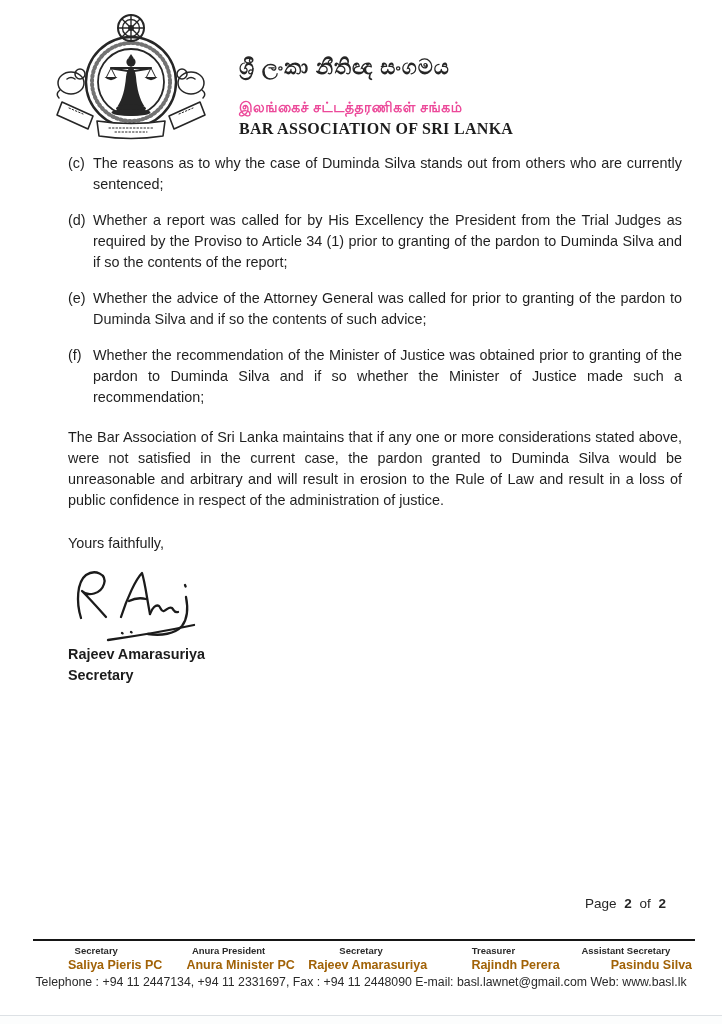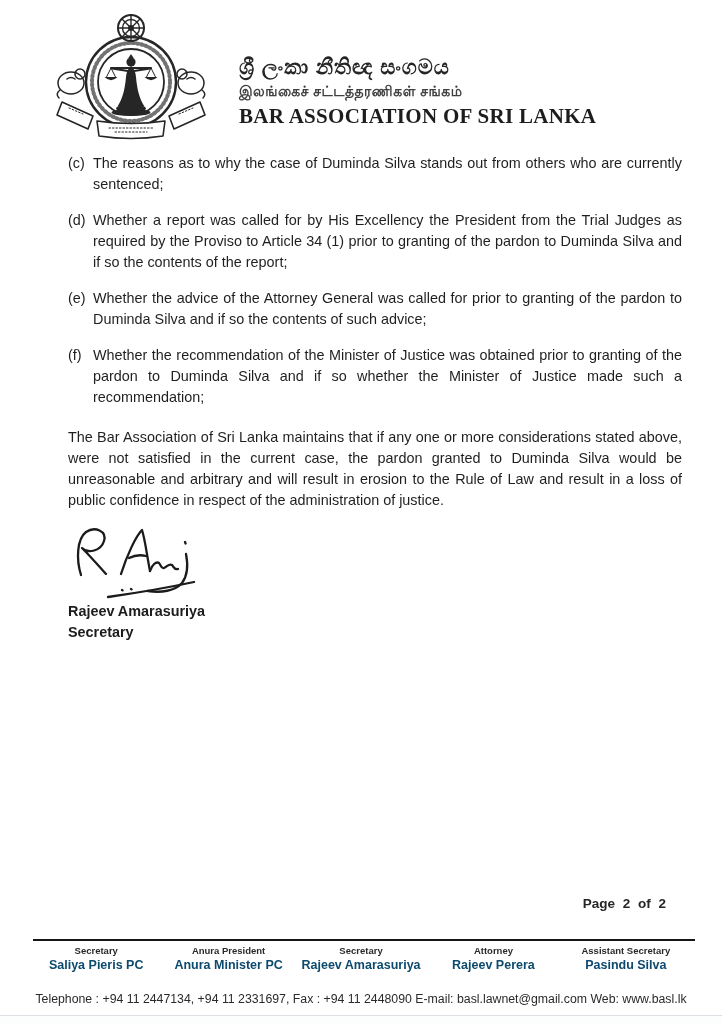--- a/index.html
+++ b/index.html
@@ -11,51 +11,51 @@
     background:#ffffff;
     overflow:hidden;
     margin:0 auto;
   }
 
   
   .letterhead { position:absolute; top:8px; left:45px; display:flex; }
   .logo { width:172px; height:136px; flex:0 0 auto; }
   .org-names { margin-left:22px; padding-top:47px; }
   .org-sinhala { font-size:21px; font-weight:700; color:#262626; letter-spacing:1px; }
-  .org-tamil   { font-size:14px; font-weight:600; color:#404040; margin-top:4px; letter-spacing:0.5px; }
-  .org-english { font-family:"Liberation Serif", serif; font-size:21px; font-weight:700;
+  .org-tamil   { font-size:14px; font-weight:600; color:#ec4899; margin-top:20px; letter-spacing:0.5px; }
+  .org-english { font-family:"Liberation Serif", serif; font-size:16px; font-weight:700;
                  color:#1d1d1d; margin-top:3px; letter-spacing:0.3px; }
 
   
   .content { position:absolute; top:153px; left:68px; width:614px;
              font-size:14.4px; line-height:21px; color:#1f1f1f; }
   .point { display:flex; margin-bottom:15px; }
   .point .marker { width:25px; flex:0 0 auto; }
   .point .ptext  { flex:1; text-align:justify; }
   .closing-para { margin-top:19px; text-align:justify; }
   .valediction  { margin-top:22px; }
   .signature-wrap { margin-top:2px; height:88px; }
   .signature-svg  { width:185px; height:88px; display:block; margin-left:-4px; }
   .signatory { font-weight:700; line-height:21px; color:#1c1c1c; }
 
   
   .pageno { position:absolute; top:896px; right:54px; font-size:13.5px; color:#262626; }
-  .pageno span { display:inline;font-weight:bold; }
+  .pageno span { display:inline; }
   .pageno .b { font-weight:700; }
   .pageno .sp { padding:0 2px; }
 
   
   .footer { position:absolute; left:0; right:0; top:939px; }
   .footer-rule { margin:0 27px 0 33px; border-top:2.5px solid #161616; }
   .officials { display:flex; margin:4px 30px 0 30px; }
   .official { flex:1; text-align:center; }
   .official .title { font-size:9.5px; font-weight:700; color:#2a2a2a; }
-  .official .name  { font-size:12.5px; font-weight:700; color:#0c4a6e; margin-top:2px; }
+  .official .name  { font-size:12.5px; font-weight:700; color:#a16207; margin-top:2px;text-align:right; }
   .addr    { text-align:center; font-size:12.3px; color:#2a2a2a; margin-top:8px; }
-  .contact { text-align:center; font-size:12.3px; color:#2a2a2a; margin-top:20px; }
+  .contact { text-align:center; font-size:12.3px; color:#2a2a2a; margin-top:3px; }
   .scan-edge { position:absolute; top:1015px; left:0; right:0; border-top:1px solid #dde1e5;
                height:9px; background:#fcfdfd; }
 
   .ink { stroke:#262626; fill:none; stroke-linecap:round; stroke-linejoin:round; }
 </style>
 </head>
 <body>
 
 <div class="page">
 
@@ -142,20 +142,21 @@
       <span class="marker">(e)</span>
       <span class="ptext">Whether the advice of the Attorney General was called for prior to granting of the pardon to Duminda Silva and if so the contents of such advice;</span>
     </div>
     <div class="point">
       <span class="marker">(f)</span>
       <span class="ptext">Whether the recommendation of the Minister of Justice was obtained prior to granting of the pardon to Duminda Silva and if so whether the Minister of Justice made such a recommendation;</span>
     </div>
 
     <p class="closing-para">The Bar Association of Sri Lanka maintains that if any one or more considerations stated above, were not satisfied in the current case, the pardon granted to Duminda Silva would be unreasonable and arbitrary and will result in erosion to the Rule of Law and result in a loss of public confidence in respect of the administration of justice.</p>
 
+    <p class="valediction">Yours faithfully,</p>
 
     <div class="signature-wrap">
       <svg class="signature-svg" viewBox="0 0 185 88" aria-hidden="true">
         <g stroke="#1b1b1b" stroke-width="2.3" fill="none" stroke-linecap="round" stroke-linejoin="round">
 
           <path d="M17 62 C12 46 13 26 22 19 C31 13 43 18 40 28 C37 38 24 41 18 35 C25 42 34 52 42 61"></path>
 
           <path d="M57 61 C63 42 72 23 78 17 C81 26 83 43 86 58"></path>
           <path d="M65 45 C70 42.5 76 41.5 82 43"></path>
 
@@ -194,22 +195,22 @@
       </div>
       <div class="official">
         <div class="title">Anura President</div>
         <div class="name">Anura Minister PC</div>
       </div>
       <div class="official">
         <div class="title">Secretary</div>
         <div class="name">Rajeev Amarasuriya</div>
       </div>
       <div class="official">
-        <div class="title">Attorney</div>
-        <div class="name">Rajeev Perera</div>
+        <div class="title">Treasurer</div>
+        <div class="name">Rajindh Perera</div>
       </div>
       <div class="official">
         <div class="title">Assistant Secretary</div>
         <div class="name">Pasindu Silva</div>
       </div>
     </div>
     <div class="contact">Telephone : +94 11 2447134, +94 11 2331697, Fax : +94 11 2448090  E-mail: basl.lawnet@gmail.com  Web: www.basl.lk</div>
   </div>
 
   <div class="scan-edge"></div>

